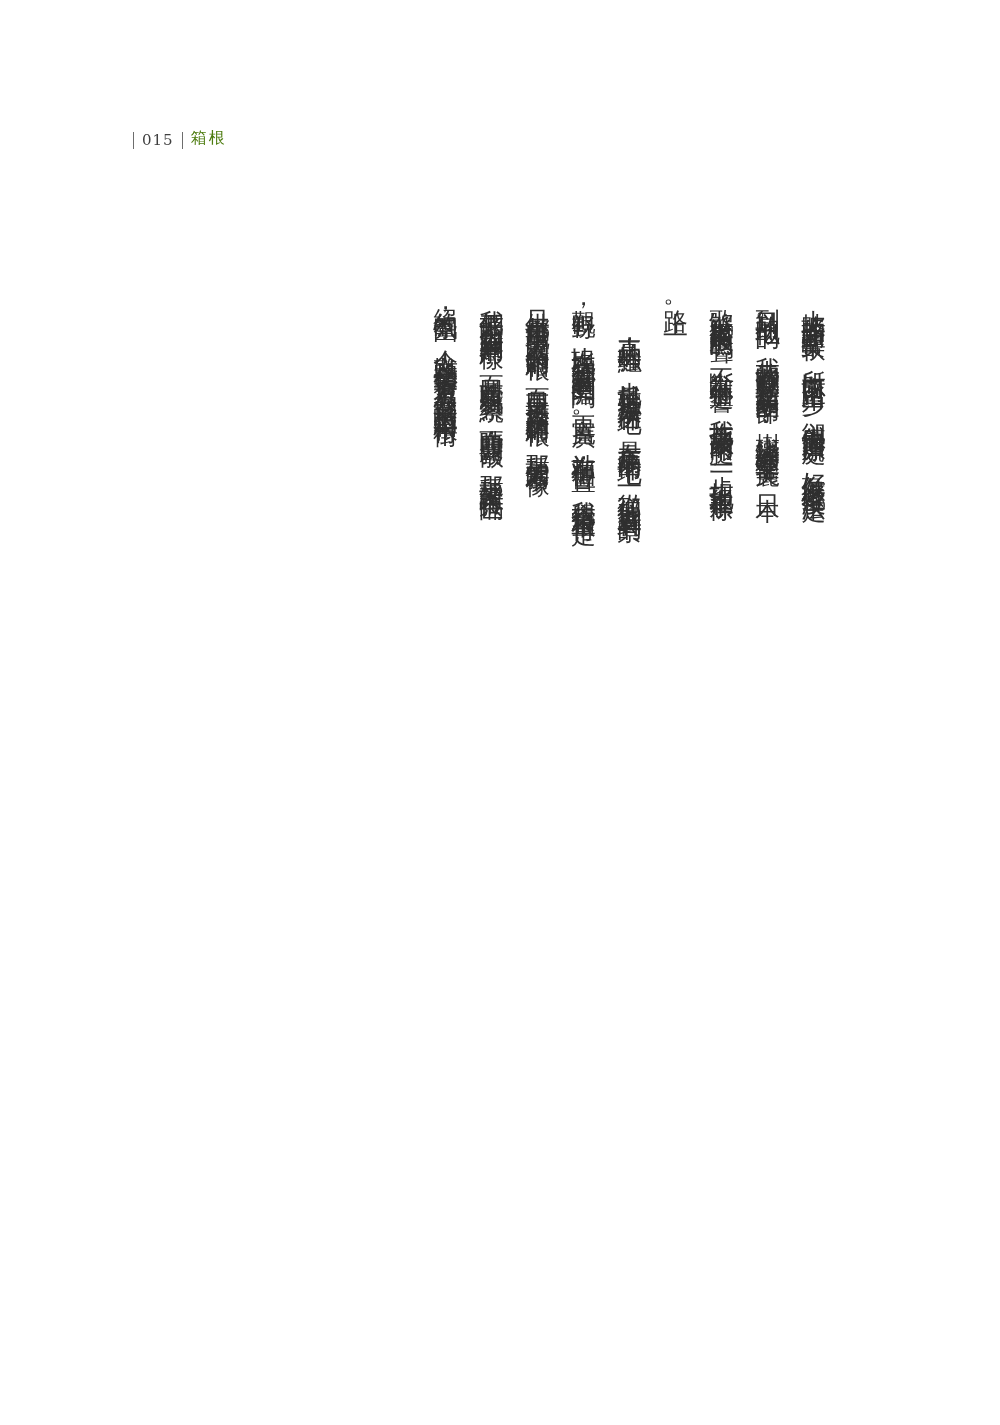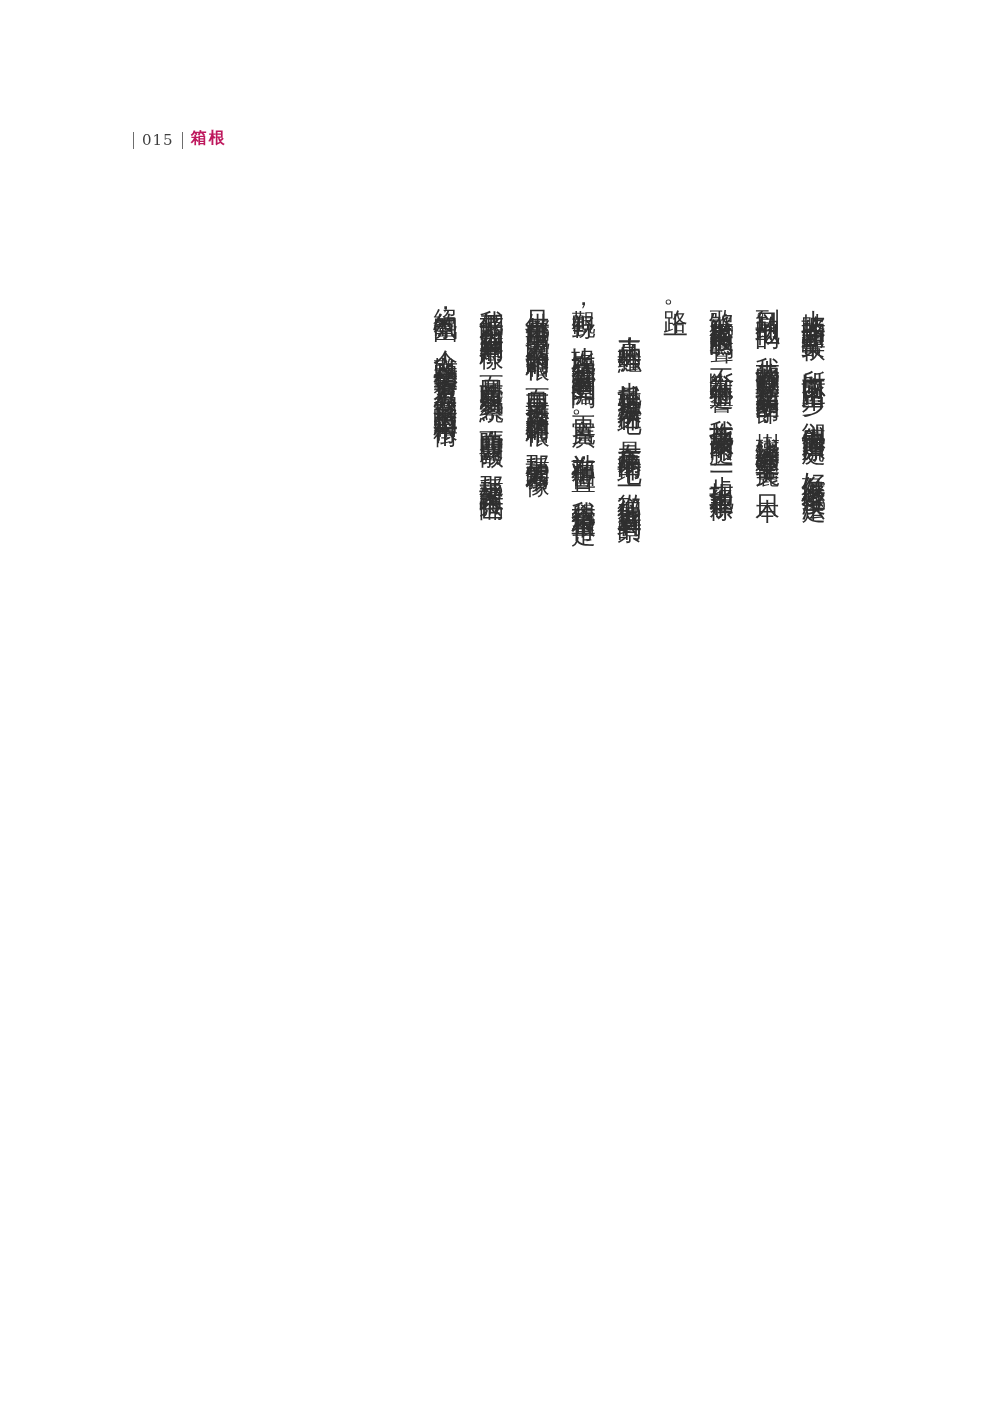--- a/index.html
+++ b/index.html
@@ -34,23 +34,22 @@
     height: 17px;
     background: #6d6d6d;
   }
   .running-head .folio {
     font-family: "DejaVu Serif", "Liberation Serif", serif;
     font-size: 15px;
     color: #3f3f3f;
   }
   .running-head .chapter {
     font-size: 16px;
-    color: #be185d;
+    color: #4d7c0f;
     letter-spacing: 2px;
-    font-weight: bold;
   }
 
   
   .page-body {
     position: absolute;
     top: 290px;
     right: 175px;
     height: 1010px;
     display: flex;
     flex-direction: row;     

